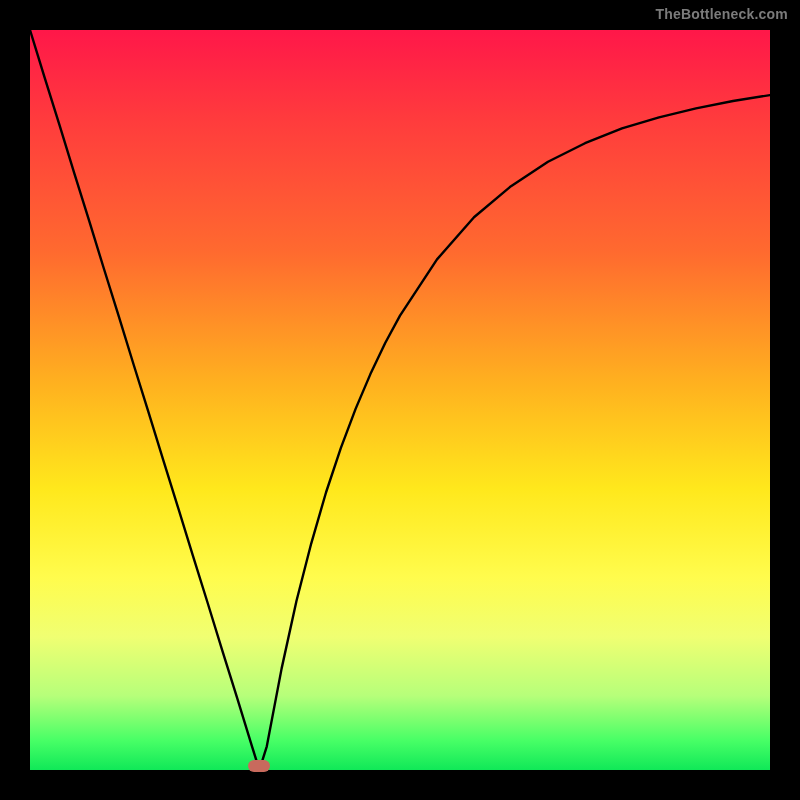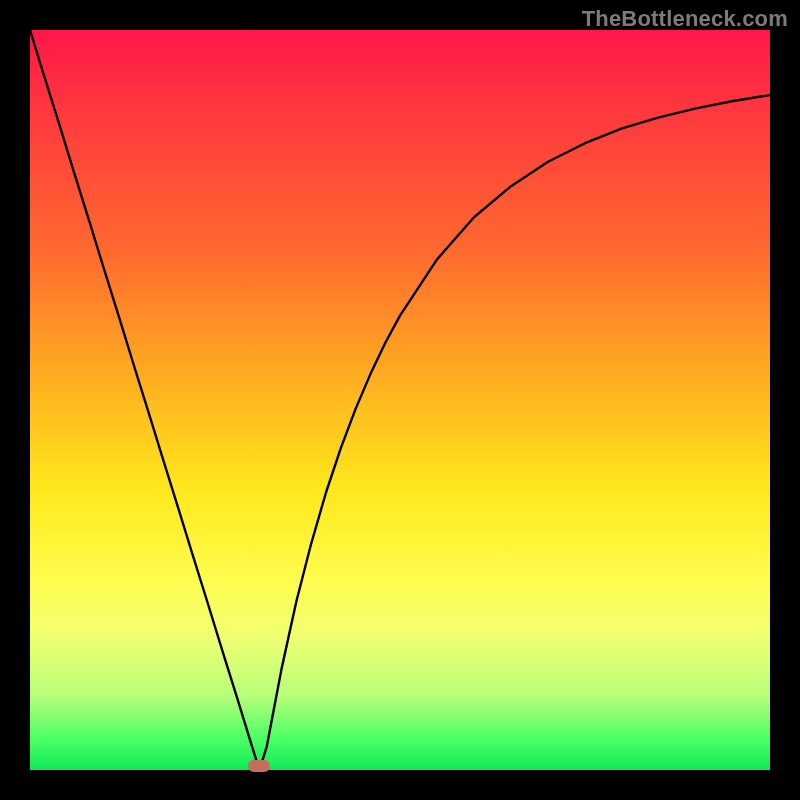--- a/index.html
+++ b/index.html
@@ -34,21 +34,21 @@
       #f0ff72 82%,
       #b6ff7a 90%,
       #48ff66 96%,
       #10e858 100%
     );
   }
   .watermark {
     position: absolute;
     top: 6px;
     right: 12px;
-    font-size: 22px;
+    font-size: 14px;
     font-weight: 600;
     color: #7b7b7b;
     letter-spacing: 0.2px;
     user-select: none;
   }
   svg.curve {
     position: absolute;
     inset: 0;
     width: 100%;
     height: 100%;

